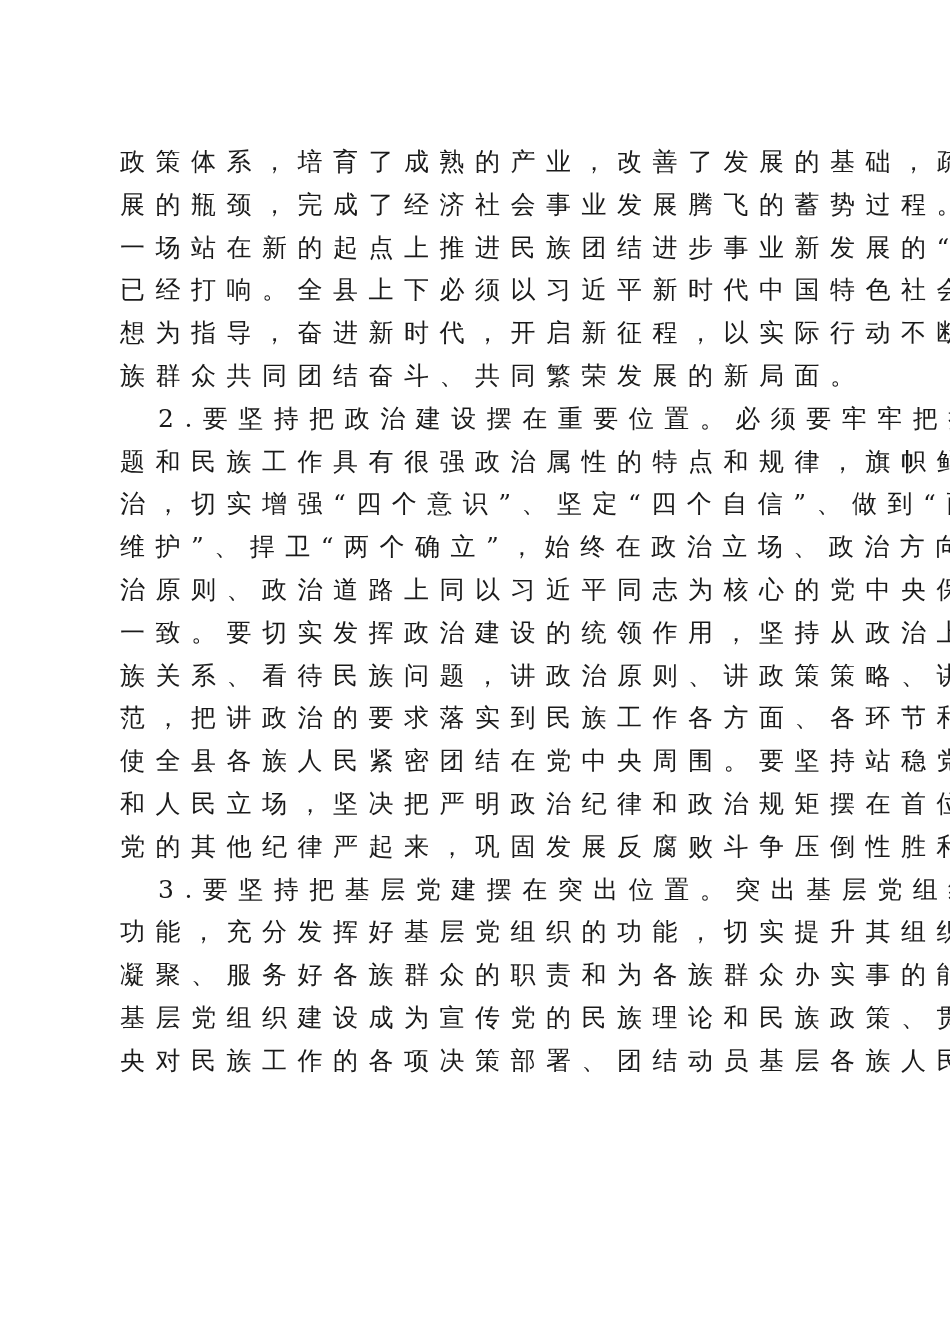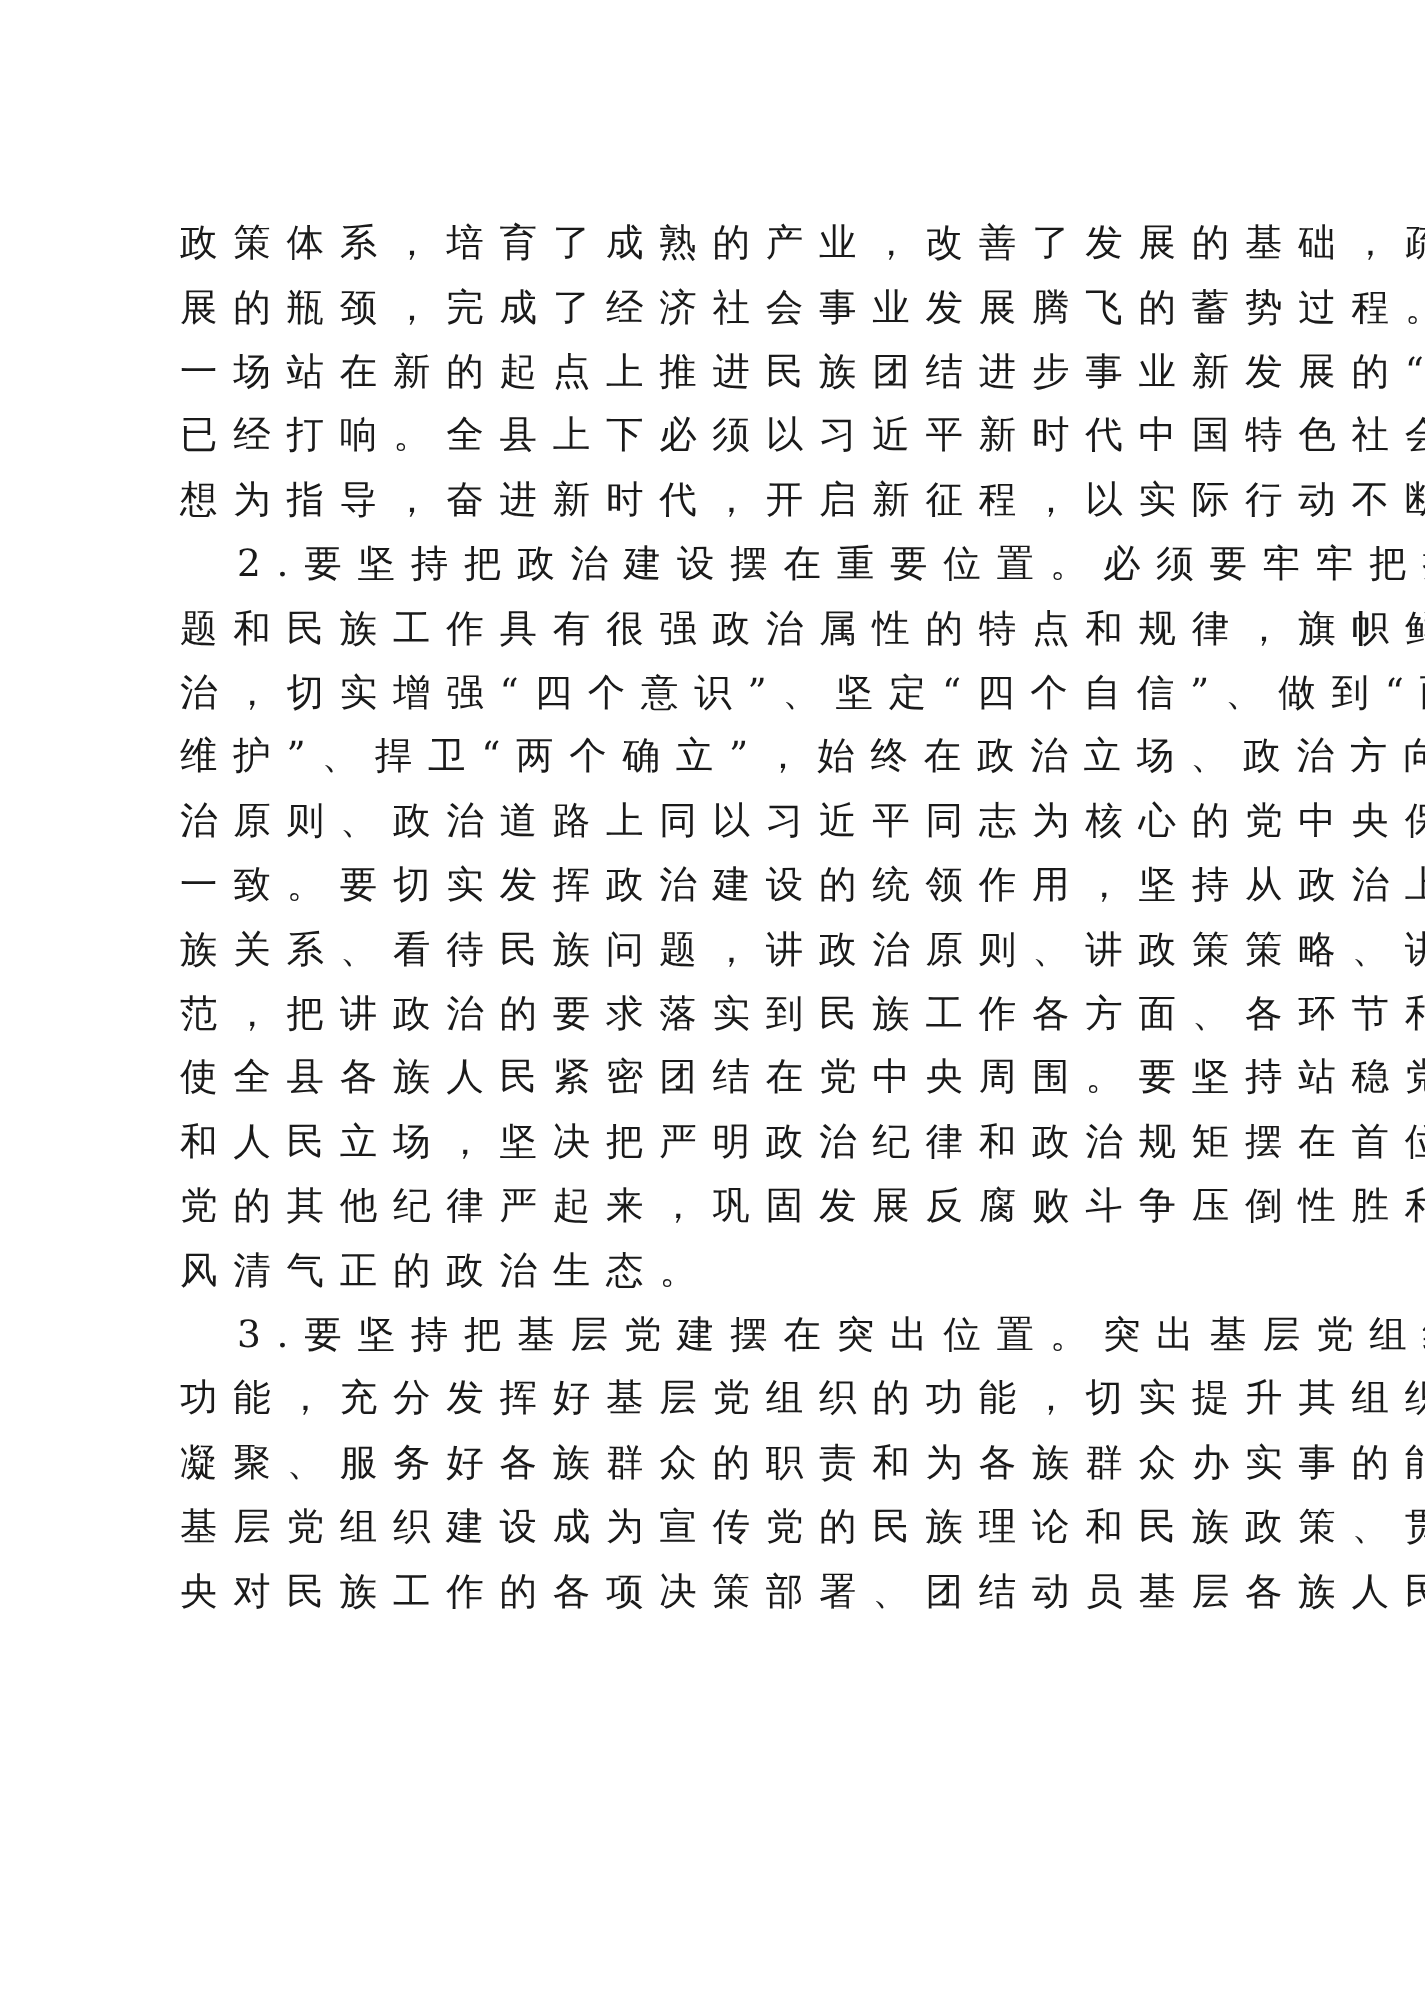--- a/index.html
+++ b/index.html
@@ -35,30 +35,30 @@
   </style>
 </head>
 <body>
 
 <div class="page">
   <span class="line">政策体系，培育了成熟的产业，改善了发展的基础，疏通了发</span>
   <span class="line">展的瓶颈，完成了经济社会事业发展腾飞的蓄势过程。可以说，</span>
   <span class="line">一场站在新的起点上推进民族团结进步事业新发展的“战役”</span>
   <span class="line">已经打响。全县上下必须以习近平新时代中国特色社会主义思</span>
   <span class="line">想为指导，奋进新时代，开启新征程，以实际行动不断开创各</span>
+  <span class="line">族群众共同团结奋斗、共同繁荣发展的新局面。</span>
   <span class="line indent">2.要坚持把政治建设摆在重要位置。必须要牢牢把握民族问</span>
   <span class="line">题和民族工作具有很强政治属性的特点和规律，旗帜鲜明讲政</span>
   <span class="line">治，切实增强“四个意识”、坚定“四个自信”、做到“两个</span>
   <span class="line">维护”、捍卫“两个确立”，始终在政治立场、政治方向、政</span>
   <span class="line">治原则、政治道路上同以习近平同志为核心的党中央保持高度</span>
   <span class="line">一致。要切实发挥政治建设的统领作用，坚持从政治上把握民</span>
   <span class="line">族关系、看待民族问题，讲政治原则、讲政策策略、讲法治规</span>
   <span class="line">范，把讲政治的要求落实到民族工作各方面、各环节和全过程，</span>
   <span class="line">使全县各族人民紧密团结在党中央周围。要坚持站稳党性立场</span>
   <span class="line">和人民立场，坚决把严明政治纪律和政治规矩摆在首位，带动</span>
   <span class="line">党的其他纪律严起来，巩固发展反腐败斗争压倒性胜利，营造</span>
-  <span class="line">风清气正的政治生态。</span>
   <span class="line indent">3.要坚持把基层党建摆在突出位置。突出基层党组织的政治</span>
   <span class="line">功能，充分发挥好基层党组织的功能，切实提升其组织、宣传、</span>
   <span class="line">凝聚、服务好各族群众的职责和为各族群众办实事的能力，将</span>
   <span class="line">基层党组织建设成为宣传党的民族理论和民族政策、贯彻党中</span>
   <span class="line">央对民族工作的各项决策部署、团结动员基层各族人民群众、</span>
 </div>
 
 </body></html>

